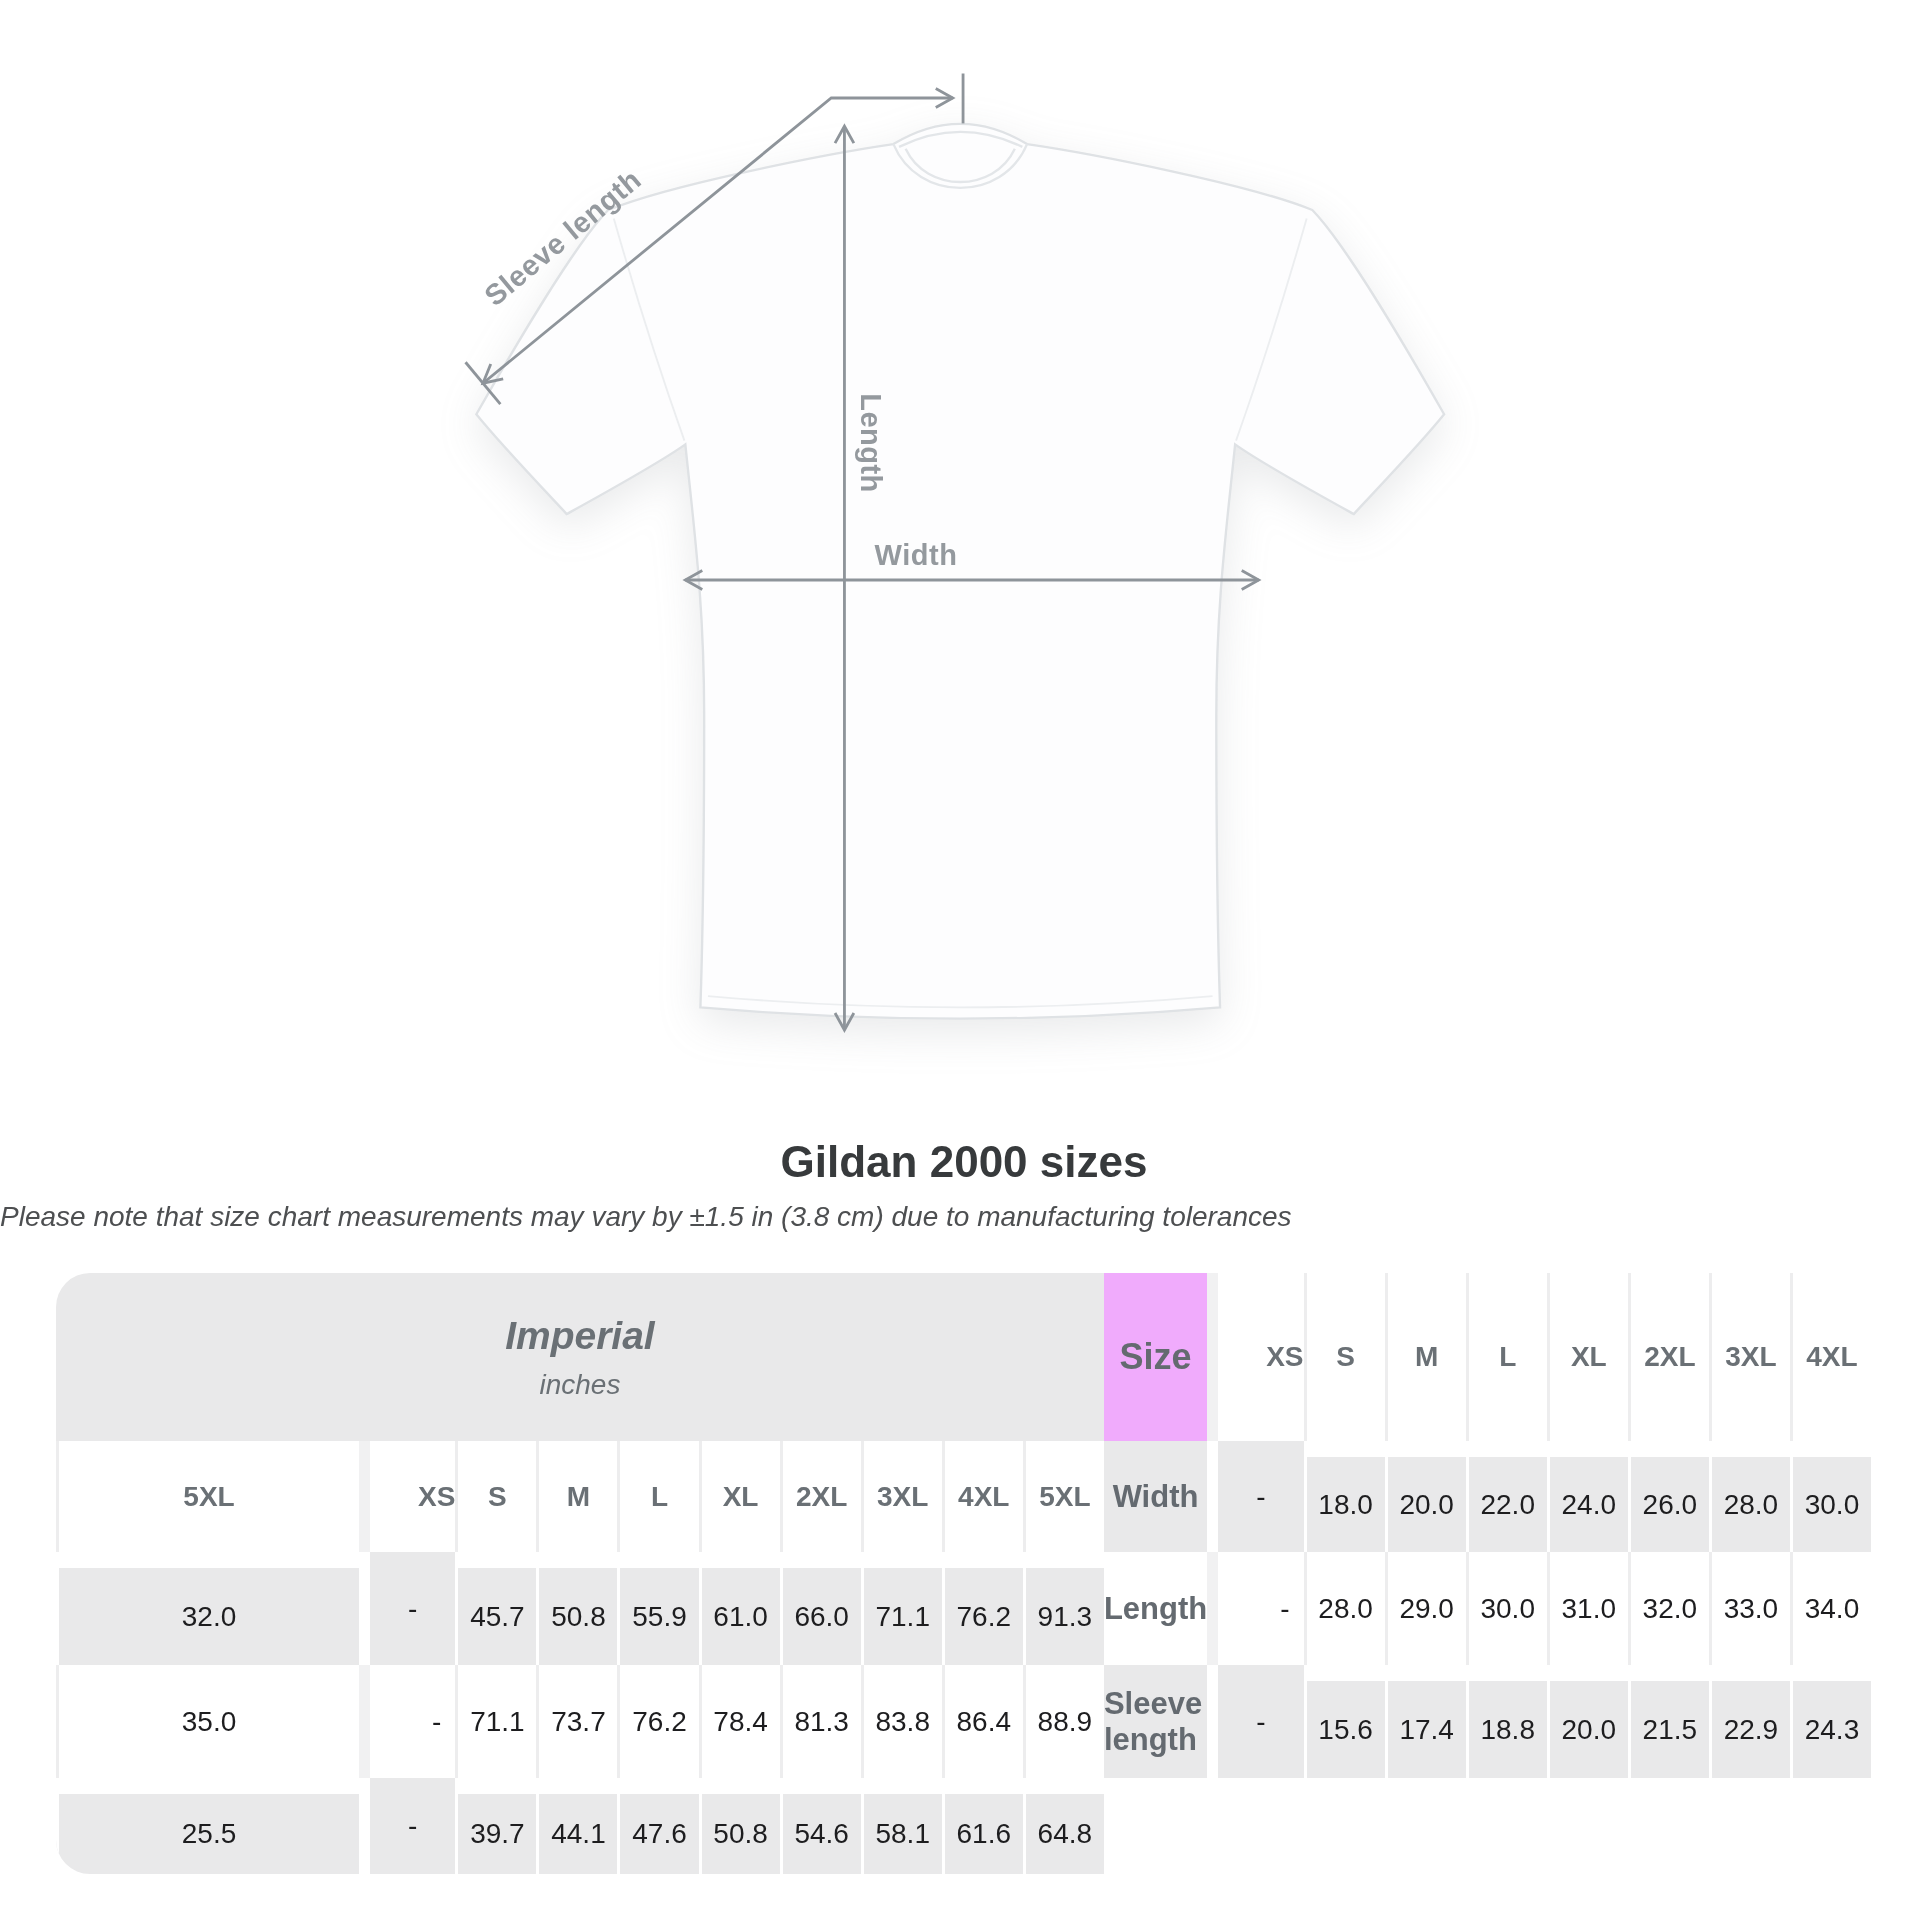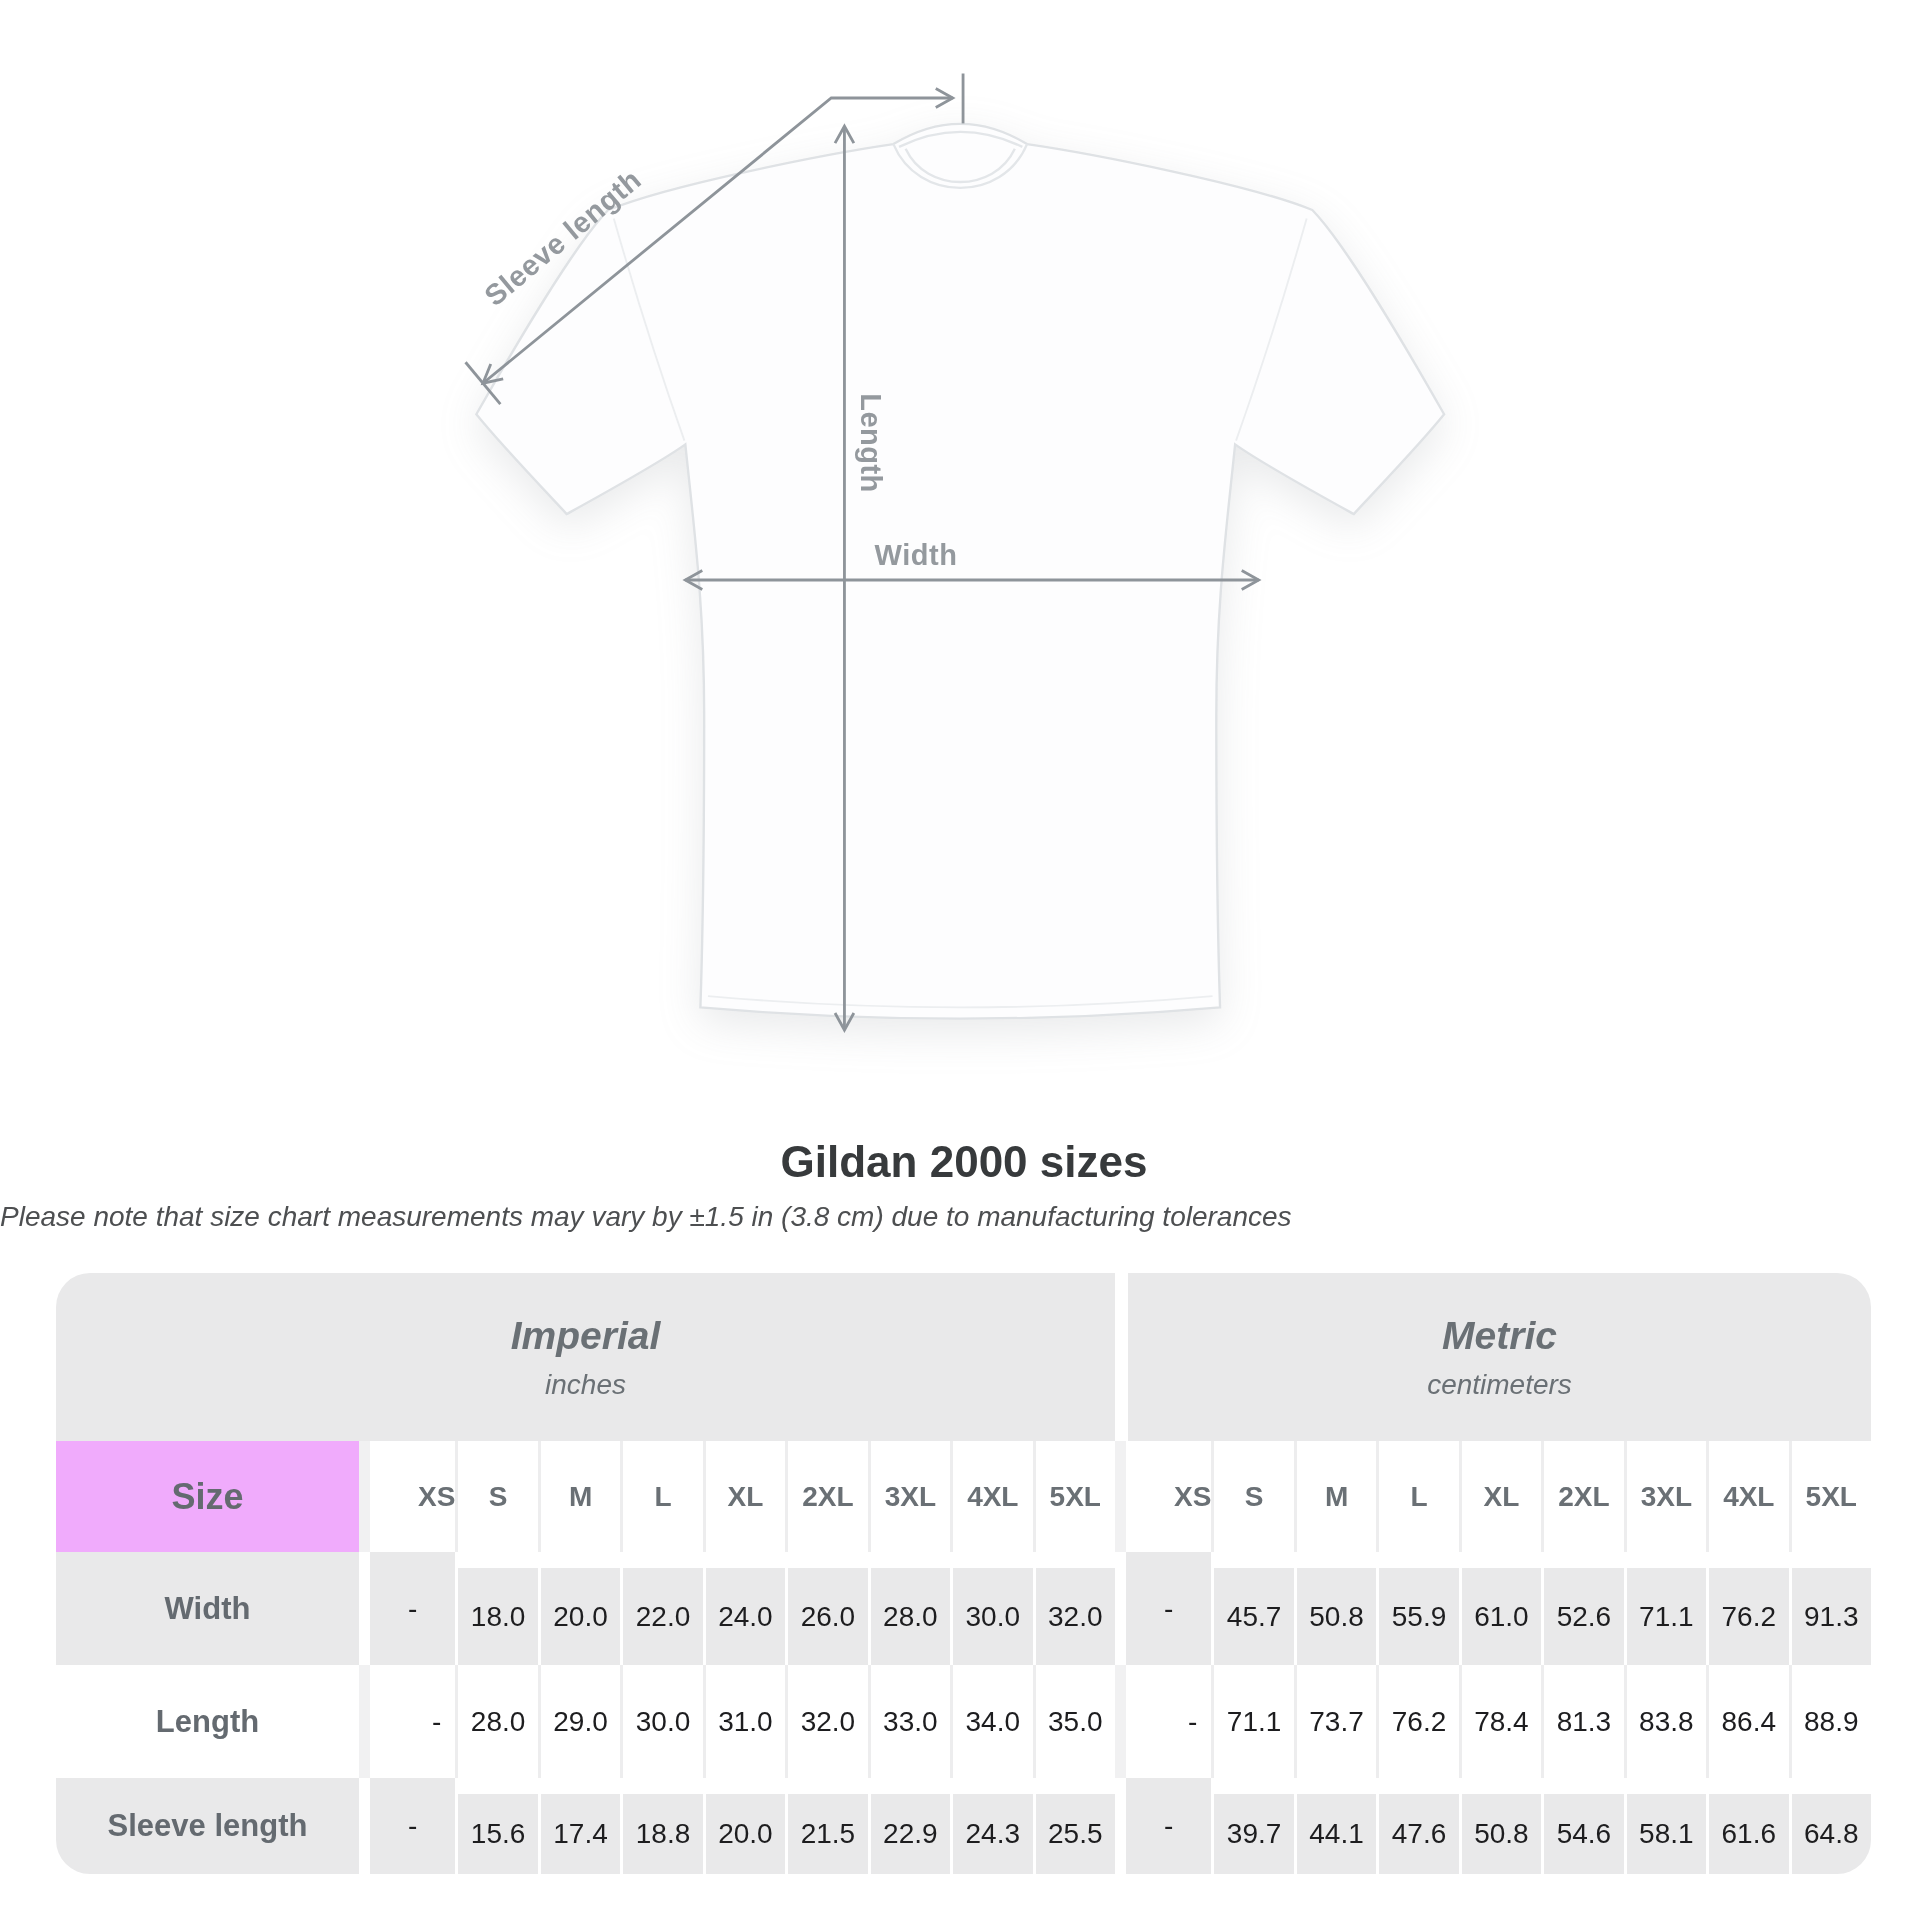--- a/index.html
+++ b/index.html
@@ -104,24 +104,20 @@
 
   <div class="title">Gildan 2000 sizes</div>
   <div class="subtitle">Please note that size chart measurements may vary by ±1.5 in (3.8 cm) due to manufacturing tolerances</div>
 
   <div class="table-wrap">
     <div class="grid">
       <div class="gcell group-head gh-imperial">
         <span class="g-name">Imperial</span>
         <span class="g-unit">inches</span>
       </div>
-      <div class="gcell group-head gh-metric">
-        <span class="g-name">Metric</span>
-        <span class="g-unit">centimeters</span>
-      </div>
 
     <div class="cell corner">Size</div>
         <div class="cell hd r-white B">XS</div>
         <div class="cell hd r-white b">S</div>
         <div class="cell hd r-white b">M</div>
         <div class="cell hd r-white b">L</div>
         <div class="cell hd r-white b">XL</div>
         <div class="cell hd r-white b">2XL</div>
         <div class="cell hd r-white b">3XL</div>
         <div class="cell hd r-white b">4XL</div>
@@ -143,21 +139,21 @@
         <div class="cell val r-gray b">24.0</div>
         <div class="cell val r-gray b">26.0</div>
         <div class="cell val r-gray b">28.0</div>
         <div class="cell val r-gray b">30.0</div>
         <div class="cell val r-gray b">32.0</div>
         <div class="cell val r-gray B">-</div>
         <div class="cell val r-gray b">45.7</div>
         <div class="cell val r-gray b">50.8</div>
         <div class="cell val r-gray b">55.9</div>
         <div class="cell val r-gray b">61.0</div>
-        <div class="cell val r-gray b">52.6</div>
+        <div class="cell val r-gray b">66.0</div>
         <div class="cell val r-gray b">71.1</div>
         <div class="cell val r-gray b">76.2</div>
         <div class="cell val r-gray b">91.3</div>
         <div class="cell rowlab r-white">Length</div>
         <div class="cell val r-white B">-</div>
         <div class="cell val r-white b">28.0</div>
         <div class="cell val r-white b">29.0</div>
         <div class="cell val r-white b">30.0</div>
         <div class="cell val r-white b">31.0</div>
         <div class="cell val r-white b">32.0</div>

